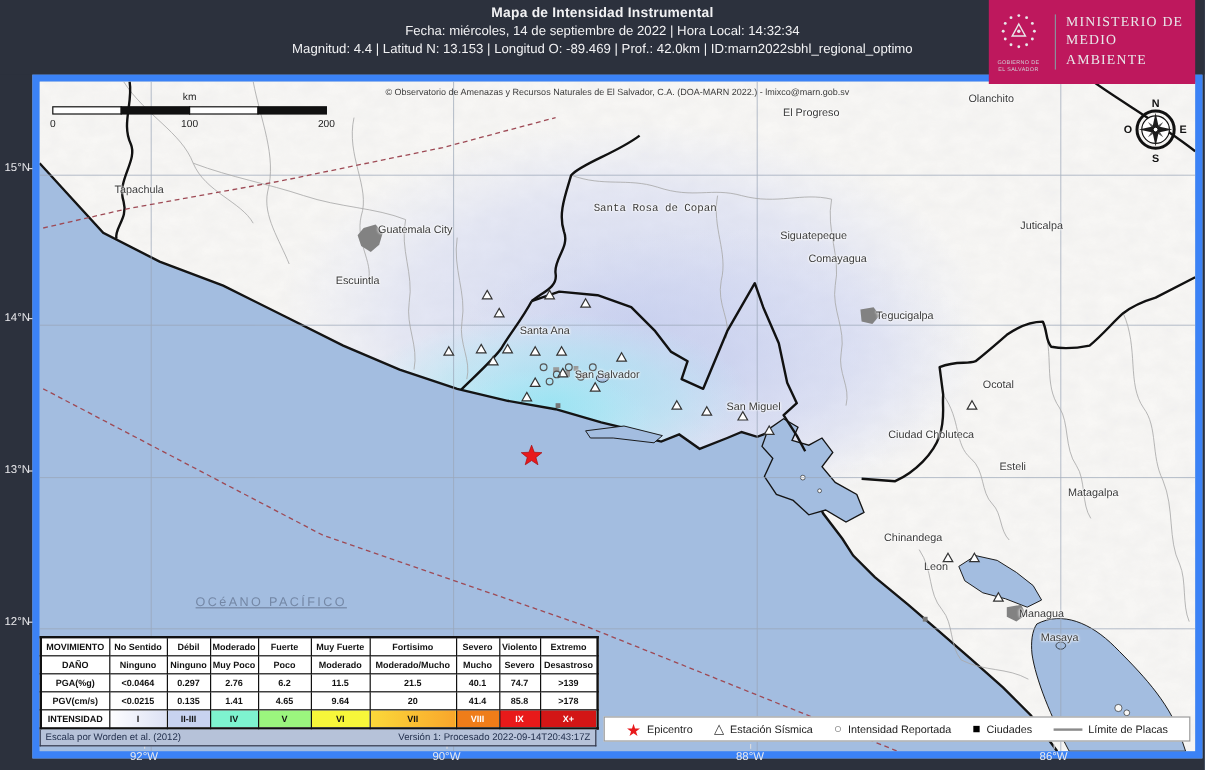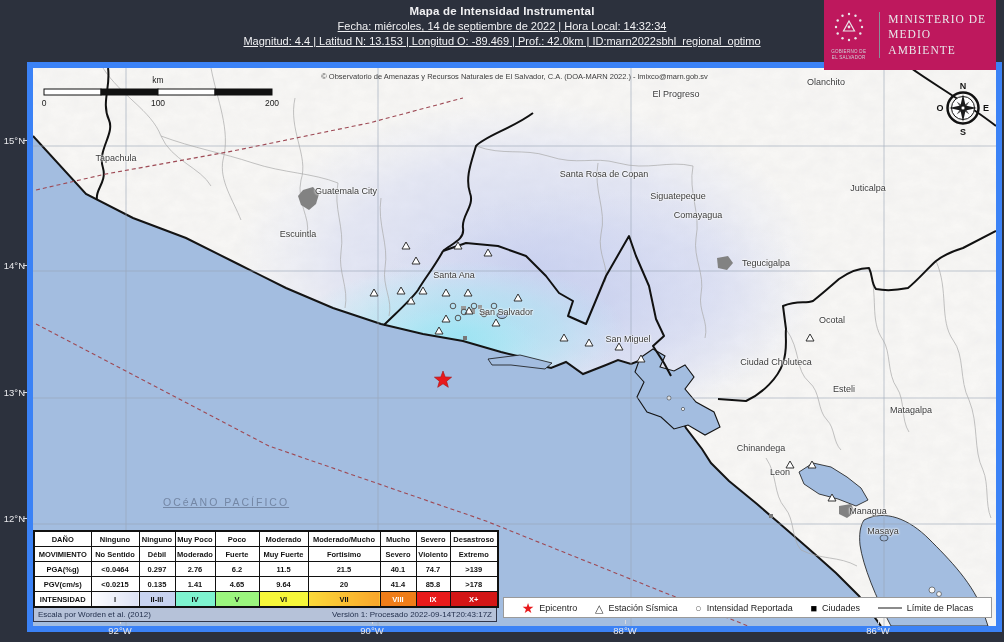--- a/index.html
+++ b/index.html
@@ -6,21 +6,21 @@
   body{
     width:1004px;height:642px;position:relative;overflow:hidden;
     background:#2c313d;
     font-family:"Liberation Sans","DejaVu Sans",sans-serif;
     -webkit-font-smoothing:antialiased;
   }
   
   #header{position:absolute;left:0;top:0;width:1004px;height:62px;background:#2c313d;z-index:30;}
   #title-block{position:absolute;left:0;top:5px;width:1004px;text-align:center;color:#f1f1f3;}
   #title-block .t1{font-size:11.5px;font-weight:bold;letter-spacing:.2px;}
-  #title-block .t2,#title-block .t3{font-size:11px;margin-top:3px;text-decoration:underline;}
+  #title-block .t2,#title-block .t3{font-size:11px;margin-top:3px;}
   #logo-block{position:absolute;right:8px;top:0;height:70px;width:172px;background:#be185d;display:flex;align-items:center;z-index:31;}
   #emblem-wrap{width:52px;text-align:center;}
   #emblem-wrap .gob{font-size:4.5px;color:#cfd2d8;letter-spacing:.3px;line-height:1.3;margin-top:1px;}
   #logo-divider{width:1px;height:46px;background:#8a8f9a;margin:0 8px 0 6px;}
   #ministry{font-family:"Liberation Serif","DejaVu Serif",serif;color:#e8e8ea;font-size:11.5px;letter-spacing:1px;line-height:1.35;}
   
   #map{position:absolute;left:27px;top:62px;width:963px;height:558px;background:#a3bde0;border:6px solid #3b82f6;box-sizing:content-box;z-index:5;}
   #map svg{position:absolute;left:0;top:0;}
   #copyright{position:absolute;left:0;top:4px;width:963px;text-align:center;font-size:7.5px;color:#3c3c3c;z-index:12;}
   #ocean-label{position:absolute;left:130px;top:428px;font-size:10.5px;letter-spacing:2px;color:#7487a5;z-index:12;text-decoration:underline;}
@@ -252,25 +252,25 @@
 
   <div id="copyright">© Observatorio de Amenazas y Recursos Naturales de El Salvador, C.A. (DOA-MARN 2022.) - lmixco@marn.gob.sv</div>
   <div id="ocean-label">OCéANO PACÍFICO</div>
   <div id="city-layer">
       <div class="city-label" style="left: 83px; top: 90px;">Tapachula</div>
       <div class="city-label" style="left: 313px; top: 123px;">Guatemala City</div>
       <div class="city-label" style="left: 265px; top: 166px;">Escuintla</div>
       <div class="city-label" style="left: 421px; top: 207px;">Santa Ana</div>
       <div class="city-label" style="left: 473px; top: 244px;">San Salvador</div>
       <div class="city-label" style="left: 595px; top: 271px;">San Miguel</div>
-      <div class="city-label" style="left: 571px; top: 106px;">Santa Rosa de Copan</div>
+      <div class="city-label" style="left: 513px; top: 106px; font-family: Liberation Mono, monospace;">Santa Rosa de Copan</div>
       <div class="city-label" style="left: 645px; top: 128px;">Siguatepeque</div>
       <div class="city-label" style="left: 665px; top: 147px;">Comayagua</div>
       <div class="city-label" style="left: 835px; top: 120px;">Juticalpa</div>
-      <div class="city-label" style="left: 721px; top: 195px; padding-left: 24px;">Tegucigalpa</div>
+      <div class="city-label" style="left: 721px; top: 195px;">Tegucigalpa</div>
       <div class="city-label" style="left: 643px; top: 26px;">El Progreso</div>
       <div class="city-label" style="left: 793px; top: 14px;">Olanchito</div>
       <div class="city-label" style="left: 799px; top: 252px;">Ocotal</div>
       <div class="city-label" style="left: 733px; top: 294px; margin-left: 10px;">Ciudad Choluteca</div>
       <div class="city-label" style="left: 811px; top: 321px;">Esteli</div>
       <div class="city-label" style="left: 878px; top: 342px;">Matagalpa</div>
       <div class="city-label" style="left: 728px; top: 380px;">Chinandega</div>
       <div class="city-label" style="left: 747px; top: 404px;">Leon</div>
       <div class="city-label" style="left: 835px; top: 443px;">Managua</div>
       <div class="city-label" style="left: 850px; top: 463px;">Masaya</div>
@@ -305,42 +305,42 @@
         <col style="width:40px">
       <col style="width:44px">
         <col style="width:49px">
         <col style="width:72px">
         <col style="width:36px">
       <col style="width:34px">
         <col style="width:48px">
     </colgroup>
     <tbody id="intensity-tbody">
         <tr>
+          <td>MOVIMIENTO</td>
+          <td>No Sentido</td>
+          <td>Débil</td>
+          <td>Moderado</td>
+          <td>Fuerte</td>
+          <td>Muy Fuerte</td>
+          <td>Fortisimo</td>
+          <td>Severo</td>
+          <td>Violento</td>
+          <td>Extremo</td>
+        </tr>
+        <tr>
           <td>DAÑO</td>
           <td>Ninguno</td>
           <td>Ninguno</td>
           <td>Muy Poco</td>
           <td>Poco</td>
           <td>Moderado</td>
           <td>Moderado/Mucho</td>
           <td>Mucho</td>
           <td>Severo</td>
           <td>Desastroso</td>
-        </tr>
-        <tr>
-          <td>MOVIMIENTO</td>
-          <td>No Sentido</td>
-          <td>Débil</td>
-          <td>Moderado</td>
-          <td>Fuerte</td>
-          <td>Muy Fuerte</td>
-          <td>Fortisimo</td>
-          <td>Severo</td>
-          <td>Violento</td>
-          <td>Extremo</td>
         </tr>
         <tr>
           <td>PGA(%g)</td>
           <td>&lt;0.0464</td>
           <td>0.297</td>
           <td>2.76</td>
           <td>6.2</td>
           <td>11.5</td>
           <td>21.5</td>
           <td>40.1</td>

